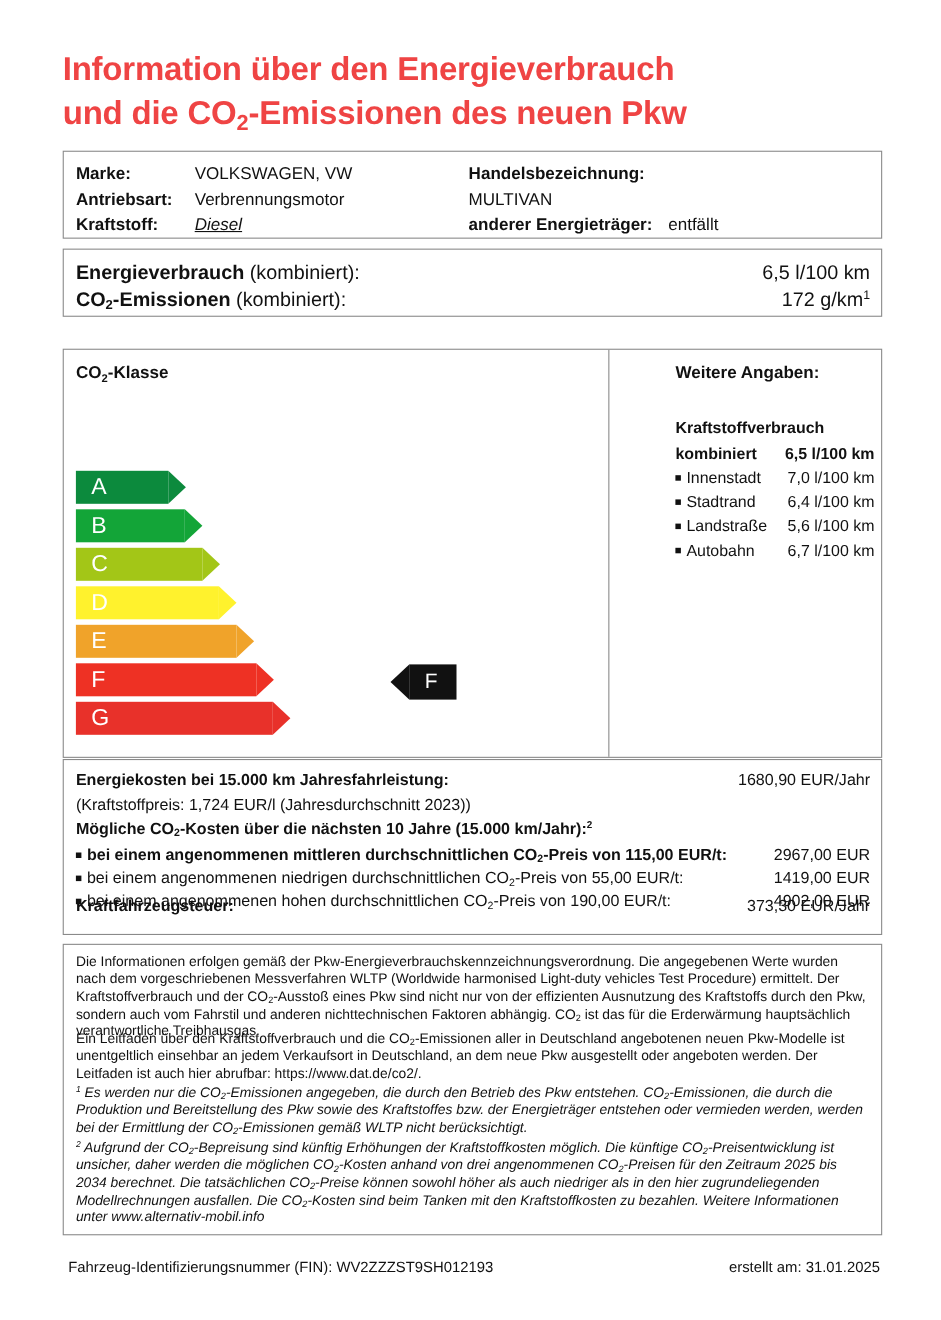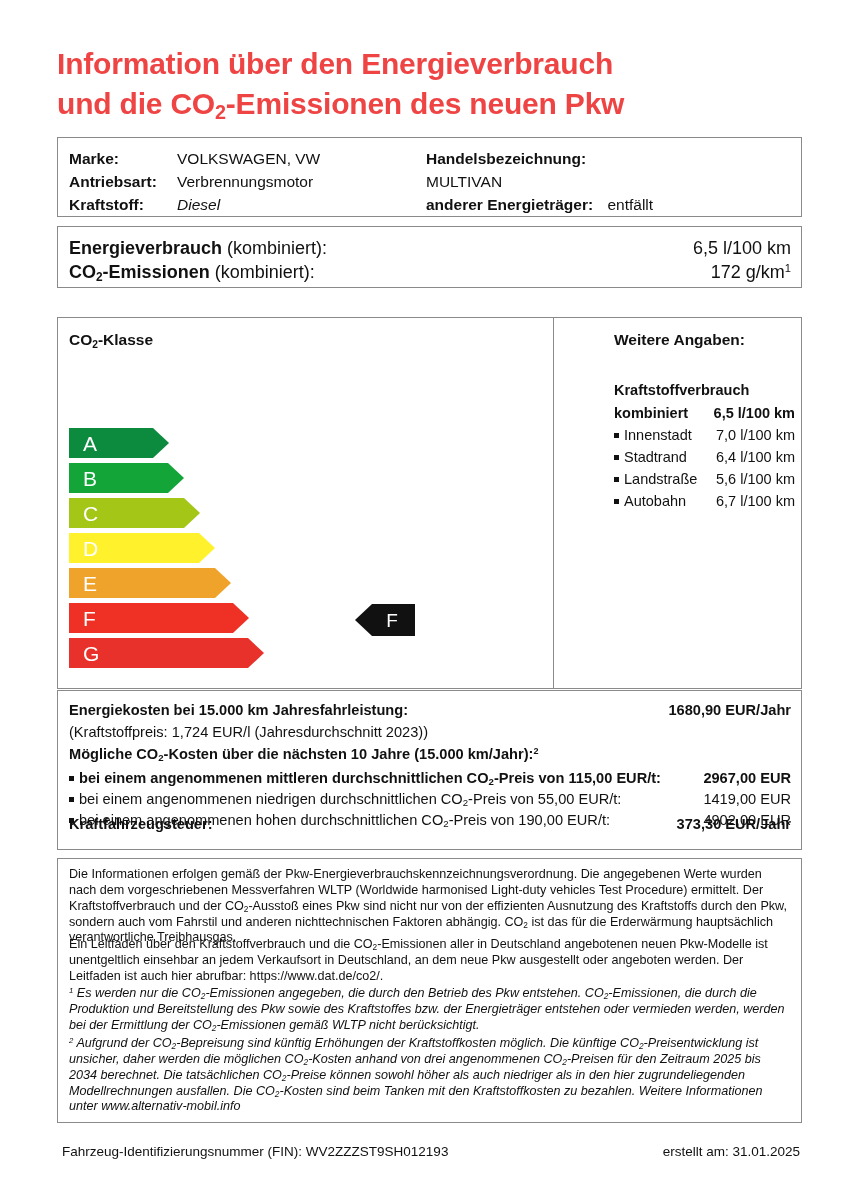--- a/index.html
+++ b/index.html
@@ -44,21 +44,21 @@
     border: 1.3px solid #8a8a8a;
     background: #fff;
     box-sizing: border-box;
   }
 
   
   #vehicle-box { left: 57px; top: 137px; width: 745px; height: 80px; }
   .veh-row { position: absolute; font-size: 15.5px; line-height: 1; }
   .veh-lbl { font-weight: bold; }
   .veh-val { font-weight: normal; }
-  .veh-val.ital { font-style: italic; }
+  .veh-val.ital { font-style: italic; text-decoration: underline; }
 
   
   #consumption-box { left: 57px; top: 226px; width: 745px; height: 62px; }
   .cons-line {
     position: absolute;
     left: 11px; right: 10px;
     font-size: 18px;
     line-height: 1;
   }
   .cons-line .lbl { font-weight: bold; }
@@ -201,21 +201,21 @@
   .cost-line {
     position: absolute;
     left: 11px; right: 10px;
     font-size: 14.6px;
     line-height: 1;
   }
   .cost-line .ctxt { font-weight: bold; }
   .cost-line .ctxt.normal { font-weight: normal; }
   .cost-line .cval {
     position: absolute; right: 0; top: 0;
-    font-weight: bold;
+    font-weight: normal;
     white-space: nowrap;
   }
   .cost-line .cval.normal { font-weight: normal; }
 
   
   #legal-box { left: 57px; top: 858px; width: 745px; height: 265px; padding-left: 20px; }
   .legal-p {
     position: absolute;
     left: 11px;
     right: 9px;

